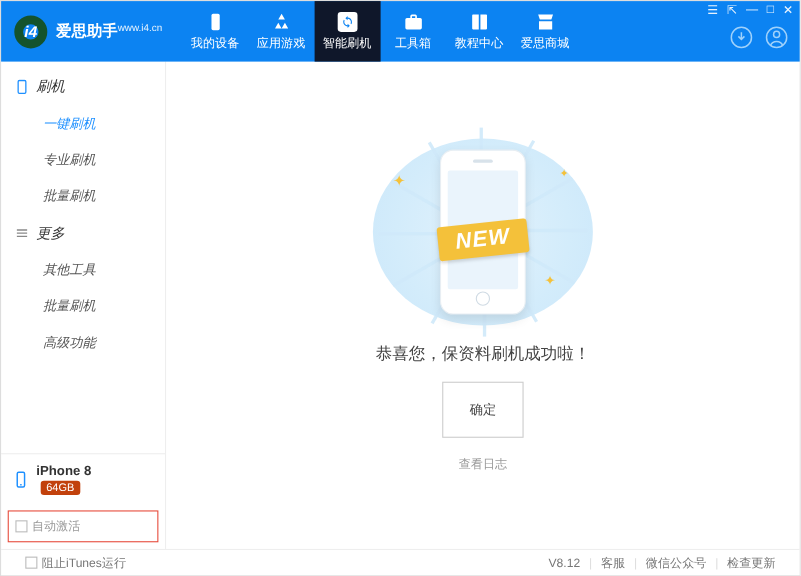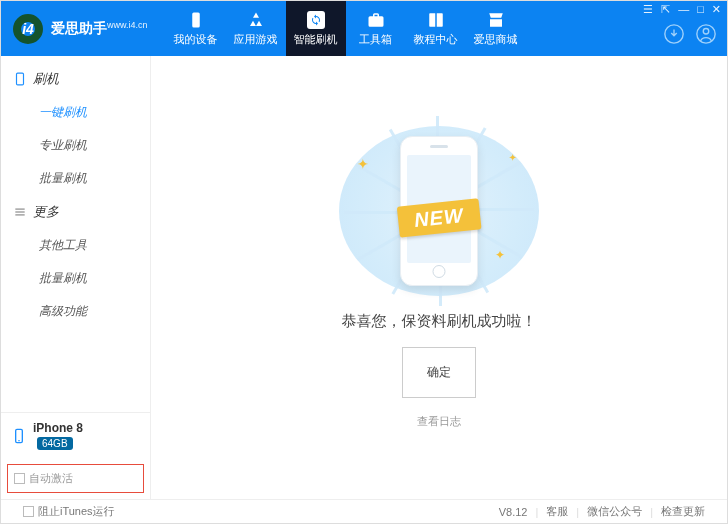--- a/index.html
+++ b/index.html
@@ -29,21 +29,21 @@
   .sidebar { width: 150px; border-right: 1px solid #eee; display: flex; flex-direction: column; }
   .side-scroll { flex: 1; overflow: auto; padding-top: 6px; font-style: italic; }
   .side-head { display: flex; align-items: center; gap: 6px; padding: 8px 12px; color: #333; font-size: 13px; }
   .side-head svg { width: 14px; height: 14px; }
   .side-list { padding-left: 38px; }
   .side-item { padding: 8px 0; font-size: 12px; color: #555; cursor: pointer; }
   .side-item.active { color: #1e90ff; }
   .side-bottom { border-top: 1px solid #eee; }
   .mode-row, .device-row { display: flex; align-items: center; gap: 6px; padding: 8px 10px; font-size: 12px; color: #555; cursor: pointer; }
   .mode-row svg, .device-row svg { width: 16px; height: 16px; }
-  .badge { background: #0369a1; color: #fff; font-size: 10px; padding: 1px 5px; border-radius: 3px; margin-left: 4px; }
+  .badge { background: #c2410c; color: #fff; font-size: 10px; padding: 1px 5px; border-radius: 3px; margin-left: 4px; }
   .opt-row { border: 1px solid #e74c3c; margin: 6px; padding: 6px 6px; display: flex; gap: 12px; align-items: flex-end; font-size: 11px; color: #999; }
   .chk { display: inline-flex; align-items: center; gap: 4px; cursor: pointer; }
   .chk-box { width: 11px; height: 11px; border: 1px solid #bbb; background: #fff; }
 
   
   .main { flex: 1; display: flex; flex-direction: column; align-items: center; justify-content: center; gap: 16px; position: relative; }
   .illus { width: 200px; height: 170px; position: relative; }
   .msg { font-size: 15px; color: #444; }
   .btn { border: 1px solid #ccc; background: #fff; padding: 16px 24px; font-size: 12px; color: #444; cursor: pointer; }
   .log-link { font-size: 11px; color: #999; cursor: pointer; }

